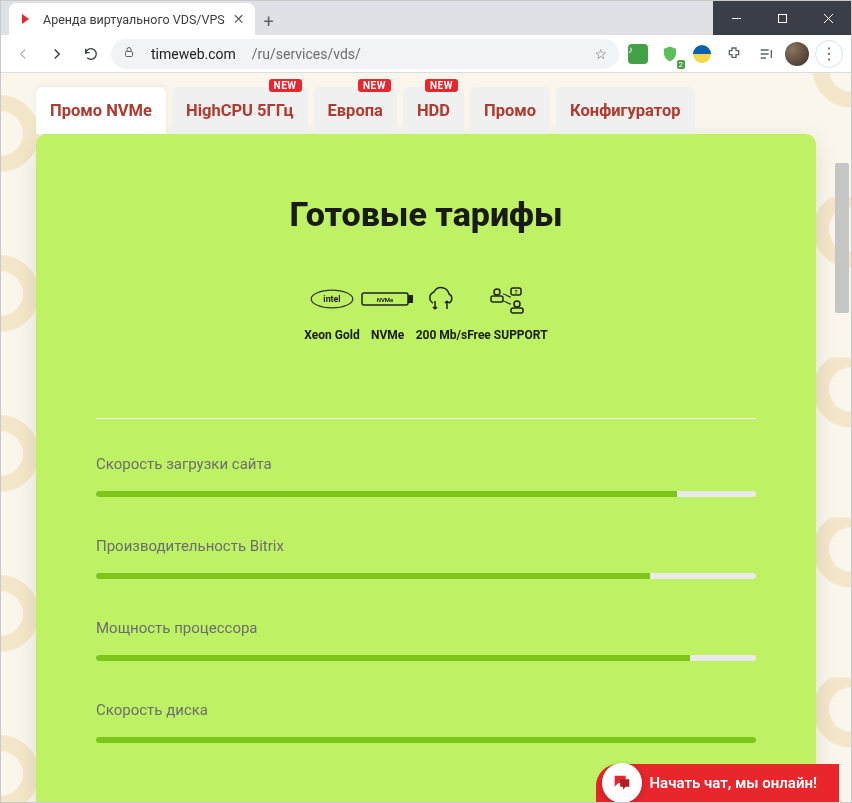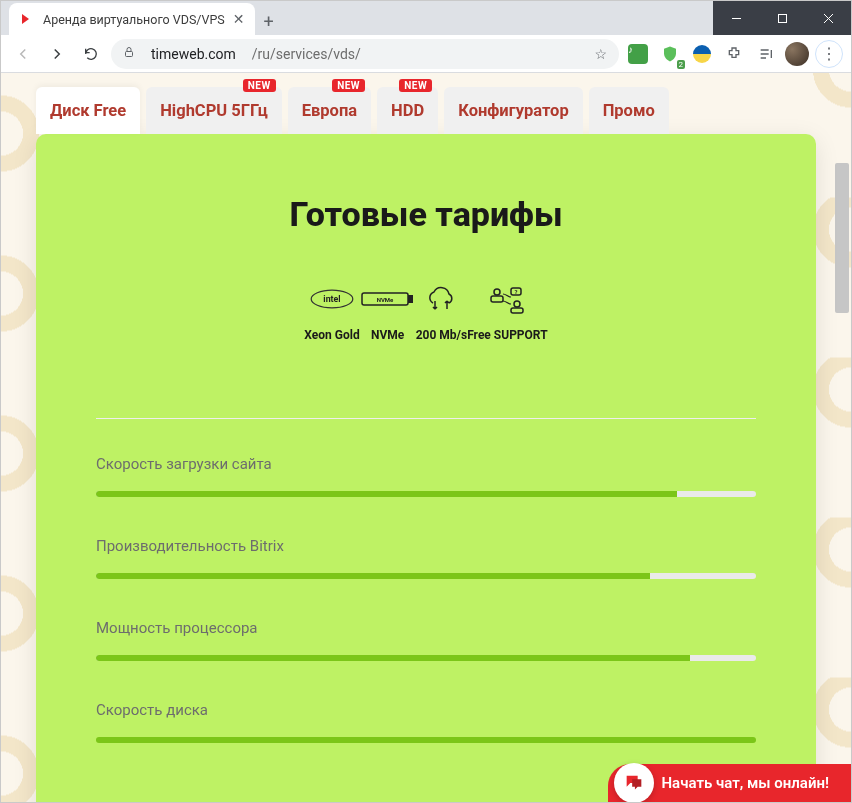--- a/index.html
+++ b/index.html
@@ -78,21 +78,21 @@
   .feature { display:flex; flex-direction:column; align-items:center; gap:14px; font-size:12px; font-weight:700; color:#1a1a1a; }
   .feature .ficon { height:30px; display:flex; align-items:center; justify-content:center; color:#1a1a1a; }
   .sep { height:1px; background:#eee; margin: 0 0 36px 0; }
   .metric { margin-bottom: 40px; }
   .metric-label { font-size:15px; color:#6d6d6d; margin-bottom:18px; }
   .bar-track { width:100%; height:6px; background:#eaeaea; border-radius:3px; overflow:hidden; }
   .bar-fill { height:100%; background:#7bc618; }
 
   
   .chat-widget {
-    position:absolute; right:0; bottom:0; display:flex; align-items:center;
+    position:absolute; right:12px; bottom:0; display:flex; align-items:center;
     background:#e8262c; color:#fff; border-radius: 22px 0 0 0; padding: 10px 22px 10px 54px;
     font-size:15px; font-weight:600;
   }
   .chat-bubble {
     position:absolute; left:6px; top:50%; transform:translateY(-50%);
     width:40px; height:40px; background:#fff; border-radius:50%;
     display:flex; align-items:center; justify-content:center;
     box-shadow: 0 2px 6px rgba(0,0,0,0.2);
   }
 
@@ -189,26 +189,26 @@
     <div class="kebab">⋮</div>
   </div>
 
   <div class="viewport">
     <div class="page-bg"></div>
     <div class="vscrollbar"></div>
 
     <div class="content-wrap">
 
       <div class="tabs-row" id="tabs-row">
-          <div class="plan-tab active"><span>Диск Free</span></div>
+          <div class="plan-tab active"><span>Промо NVMe</span></div>
           <div class="plan-tab"><span>HighCPU 5ГГц</span><span class="new-badge">NEW</span></div>
           <div class="plan-tab"><span>Европа</span><span class="new-badge">NEW</span></div>
           <div class="plan-tab"><span>HDD</span><span class="new-badge">NEW</span></div>
+          <div class="plan-tab"><span>Промо</span></div>
           <div class="plan-tab"><span>Конфигуратор</span></div>
-          <div class="plan-tab"><span>Промо</span></div>
         </div>
 
       <div class="card">
         <h1>Готовые тарифы</h1>
 
         <div class="features" id="features">
             <div class="feature">
               <div class="ficon">
                 <svg width="48" height="30" viewBox="0 0 60 30">
                   <ellipse cx="30" cy="15" rx="26" ry="11" fill="none" stroke="#333" stroke-width="1.5"></ellipse>

